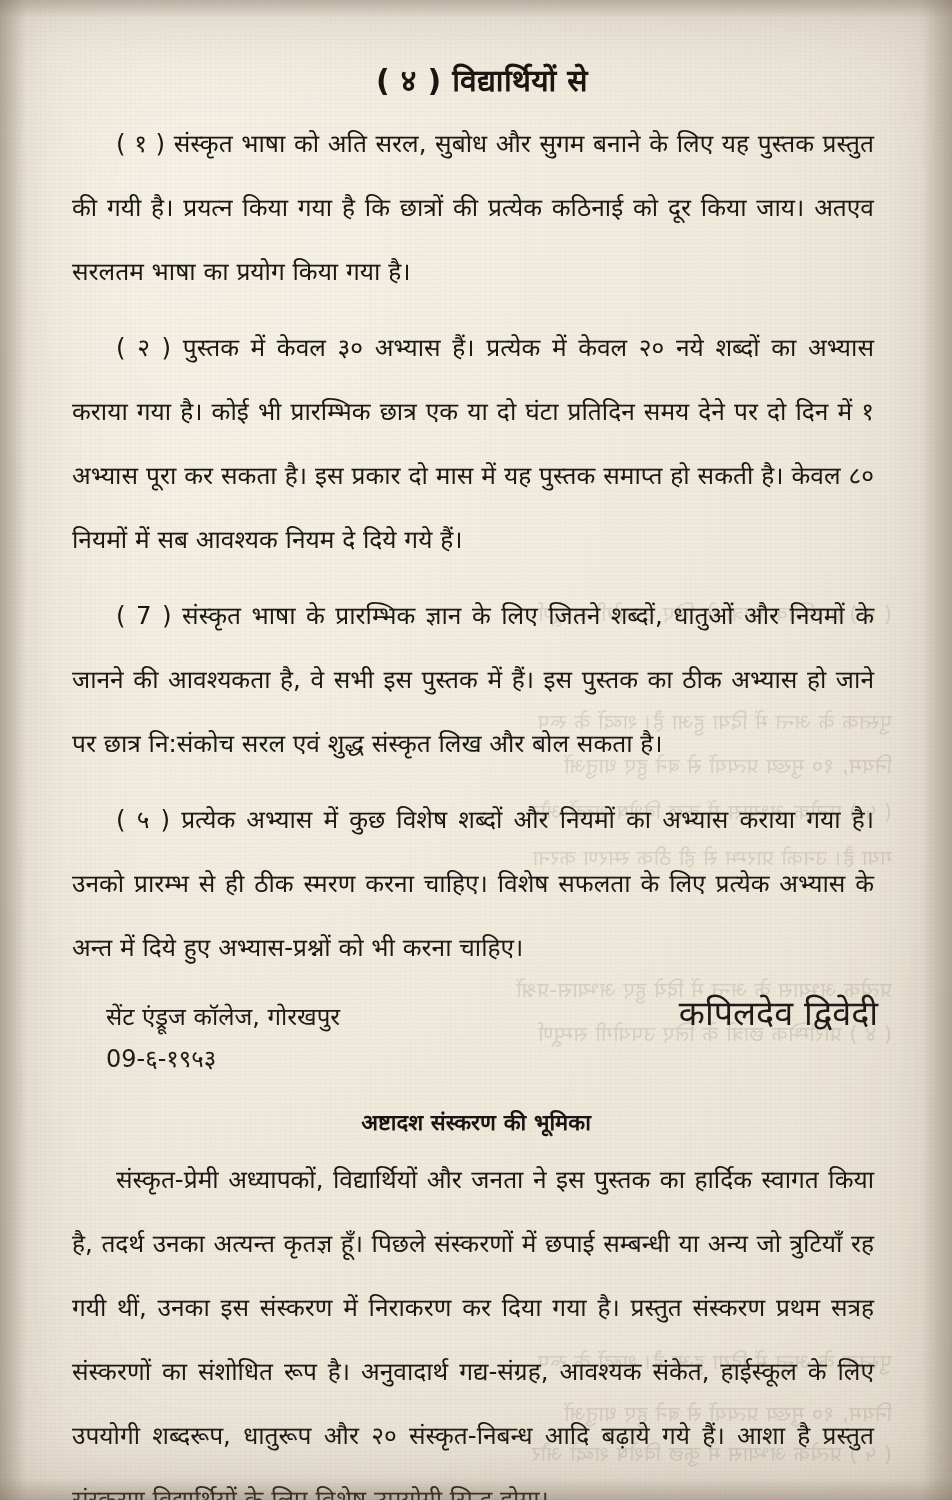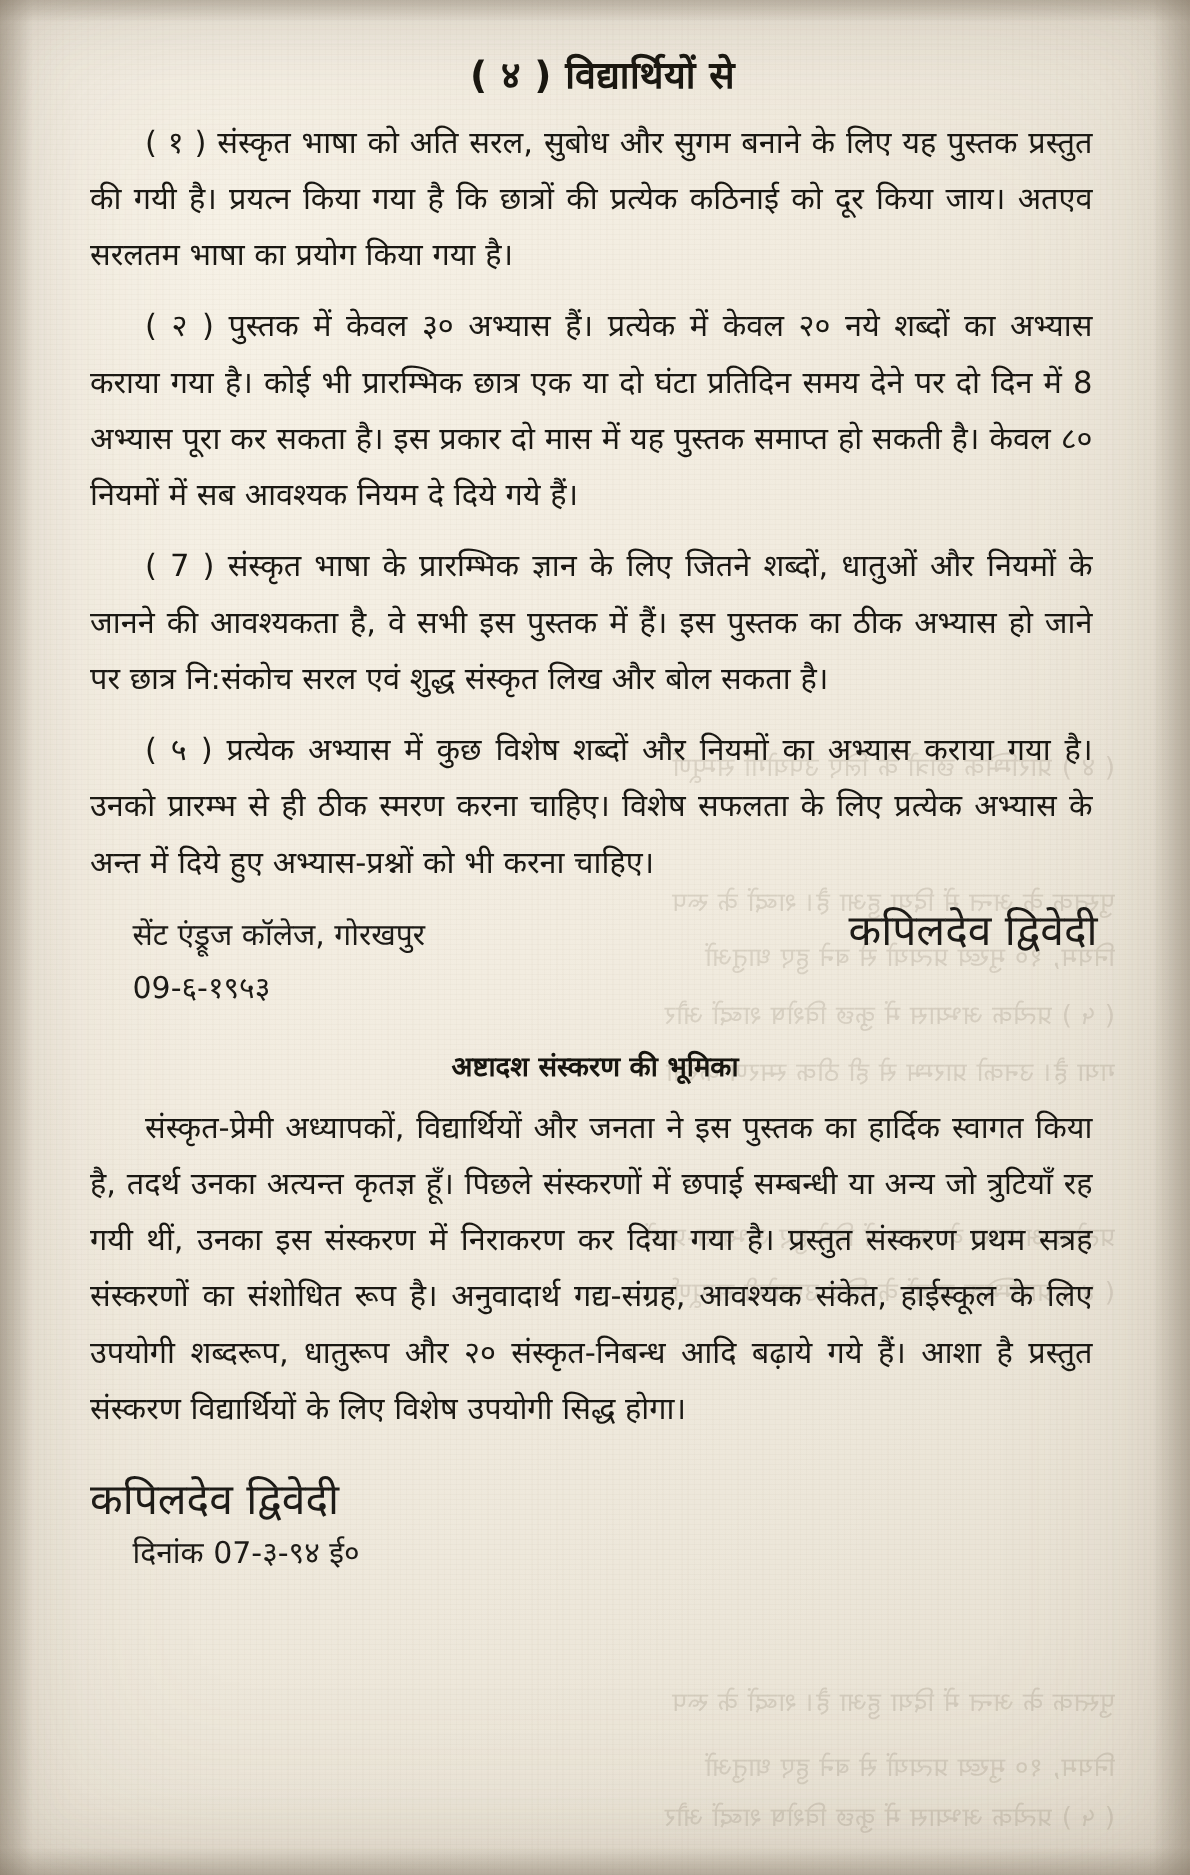--- a/index.html
+++ b/index.html
@@ -91,29 +91,29 @@
     position: absolute;
     left: 0; top: 0;
     width: 952px;
     color: #1d1b17;
   }
 
   .title-main {
     text-align: center;
     font-size: 30px;
     font-weight: bold;
-    margin-top: 38px;
+    margin-top: 59px;
     letter-spacing: 0.3px;
     color: #17150f;
     padding-left: 12px;
   }
 
   .para {
     font-size: 24.5px;
-    line-height: 45px;
+    line-height: 64px;
     text-align: justify;
     text-justify: inter-word;
     margin: 12px 78px 0 72px;
     text-indent: 44px;
     color: #1a1813;
   }
   .para.tight { margin-top: 12px; }
 
   .sign-block {
     margin: 12px 72px 0 72px;
@@ -163,21 +163,21 @@
   <div class="bleed" style="top:1012px">( ४ ) प्रारम्भिक छात्रों के लिए उपयोगी सम्पूर्ण</div>
   <div class="bleed" style="top:1340px">पुस्तक के अन्त में दिया हुआ है। शब्दों के रूप</div>
   <div class="bleed" style="top:1392px">नियम, १० मुख्य प्रत्ययों से बने हुए धातुओं</div>
   <div class="bleed" style="top:1432px">( ५ ) प्रत्येक अभ्यास में कुछ विशेष शब्दों और</div>
 
   <div class="content">
 
     <div class="title-main">( ४ ) विद्यार्थियों से</div>
 
     <div class="para">( १ ) संस्कृत भाषा को अति सरल, सुबोध और सुगम बनाने के लिए यह पुस्तक प्रस्तुत की गयी है। प्रयत्न किया गया है कि छात्रों की प्रत्येक कठिनाई को दूर किया जाय। अतएव सरलतम भाषा का प्रयोग किया गया है।</div>
-    <div class="para">( २ ) पुस्तक में केवल ३० अभ्यास हैं। प्रत्येक में केवल २० नये शब्दों का अभ्यास कराया गया है। कोई भी प्रारम्भिक छात्र एक या दो घंटा प्रतिदिन समय देने पर दो दिन में 8 अभ्यास पूरा कर सकता है। इस प्रकार दो मास में यह पुस्तक समाप्त हो सकती है। केवल ८० नियमों में सब आवश्यक नियम दे दिये गये हैं।</div>
+    <div class="para">( २ ) पुस्तक में केवल ३० अभ्यास हैं। प्रत्येक में केवल २० नये शब्दों का अभ्यास कराया गया है। कोई भी प्रारम्भिक छात्र एक या दो घंटा प्रतिदिन समय देने पर दो दिन में १ अभ्यास पूरा कर सकता है। इस प्रकार दो मास में यह पुस्तक समाप्त हो सकती है। केवल ८० नियमों में सब आवश्यक नियम दे दिये गये हैं।</div>
     <div class="para">( 7 ) संस्कृत भाषा के प्रारम्भिक ज्ञान के लिए जितने शब्दों, धातुओं और नियमों के जानने की आवश्यकता है, वे सभी इस पुस्तक में हैं। इस पुस्तक का ठीक अभ्यास हो जाने पर छात्र नि:संकोच सरल एवं शुद्ध संस्कृत लिख और बोल सकता है।</div>
     <div class="para">( ५ ) प्रत्येक अभ्यास में कुछ विशेष शब्दों और नियमों का अभ्यास कराया गया है। उनको प्रारम्भ से ही ठीक स्मरण करना चाहिए। विशेष सफलता के लिए प्रत्येक अभ्यास के अन्त में दिये हुए अभ्यास-प्रश्नों को भी करना चाहिए।</div>
 
     <div class="sign-block">
       <div class="sign-row">
         <span class="sign-left">सेंट एंड्रूज कॉलेज, गोरखपुर</span>
         <span class="sign-right">कपिलदेव द्विवेदी</span>
       </div>
       <div class="sign-date">09-६-१९५३</div>
     </div>

